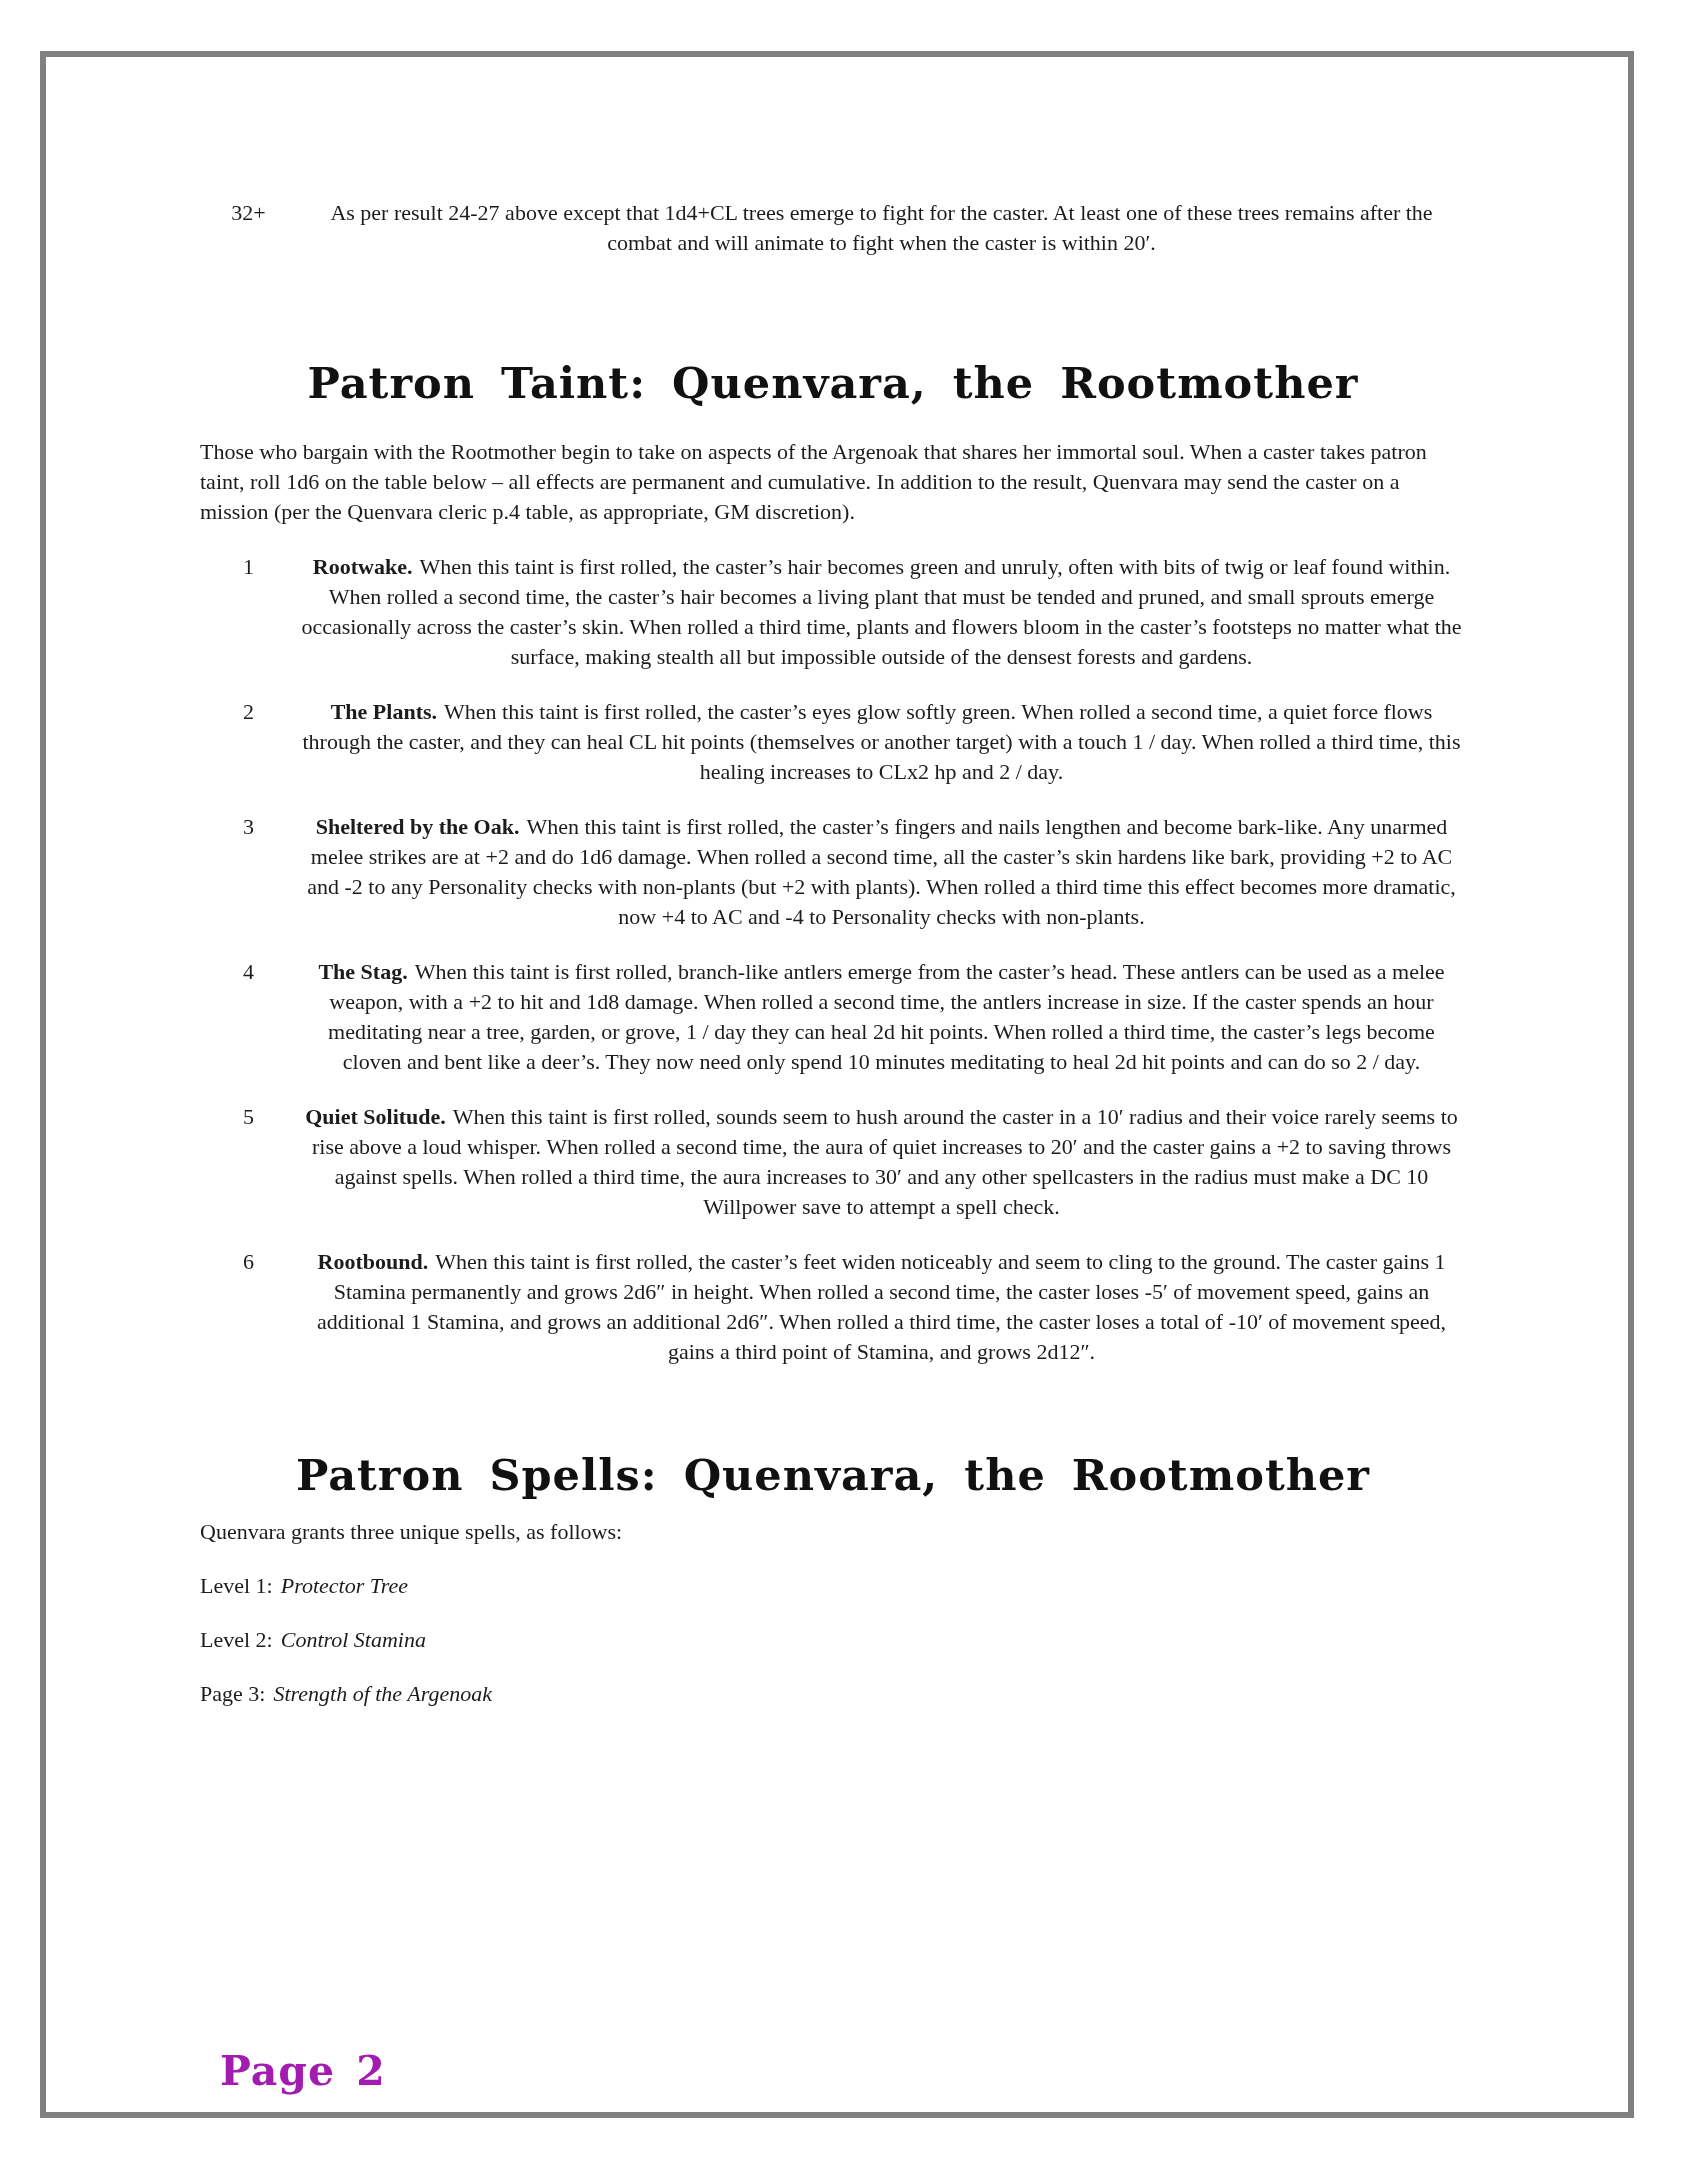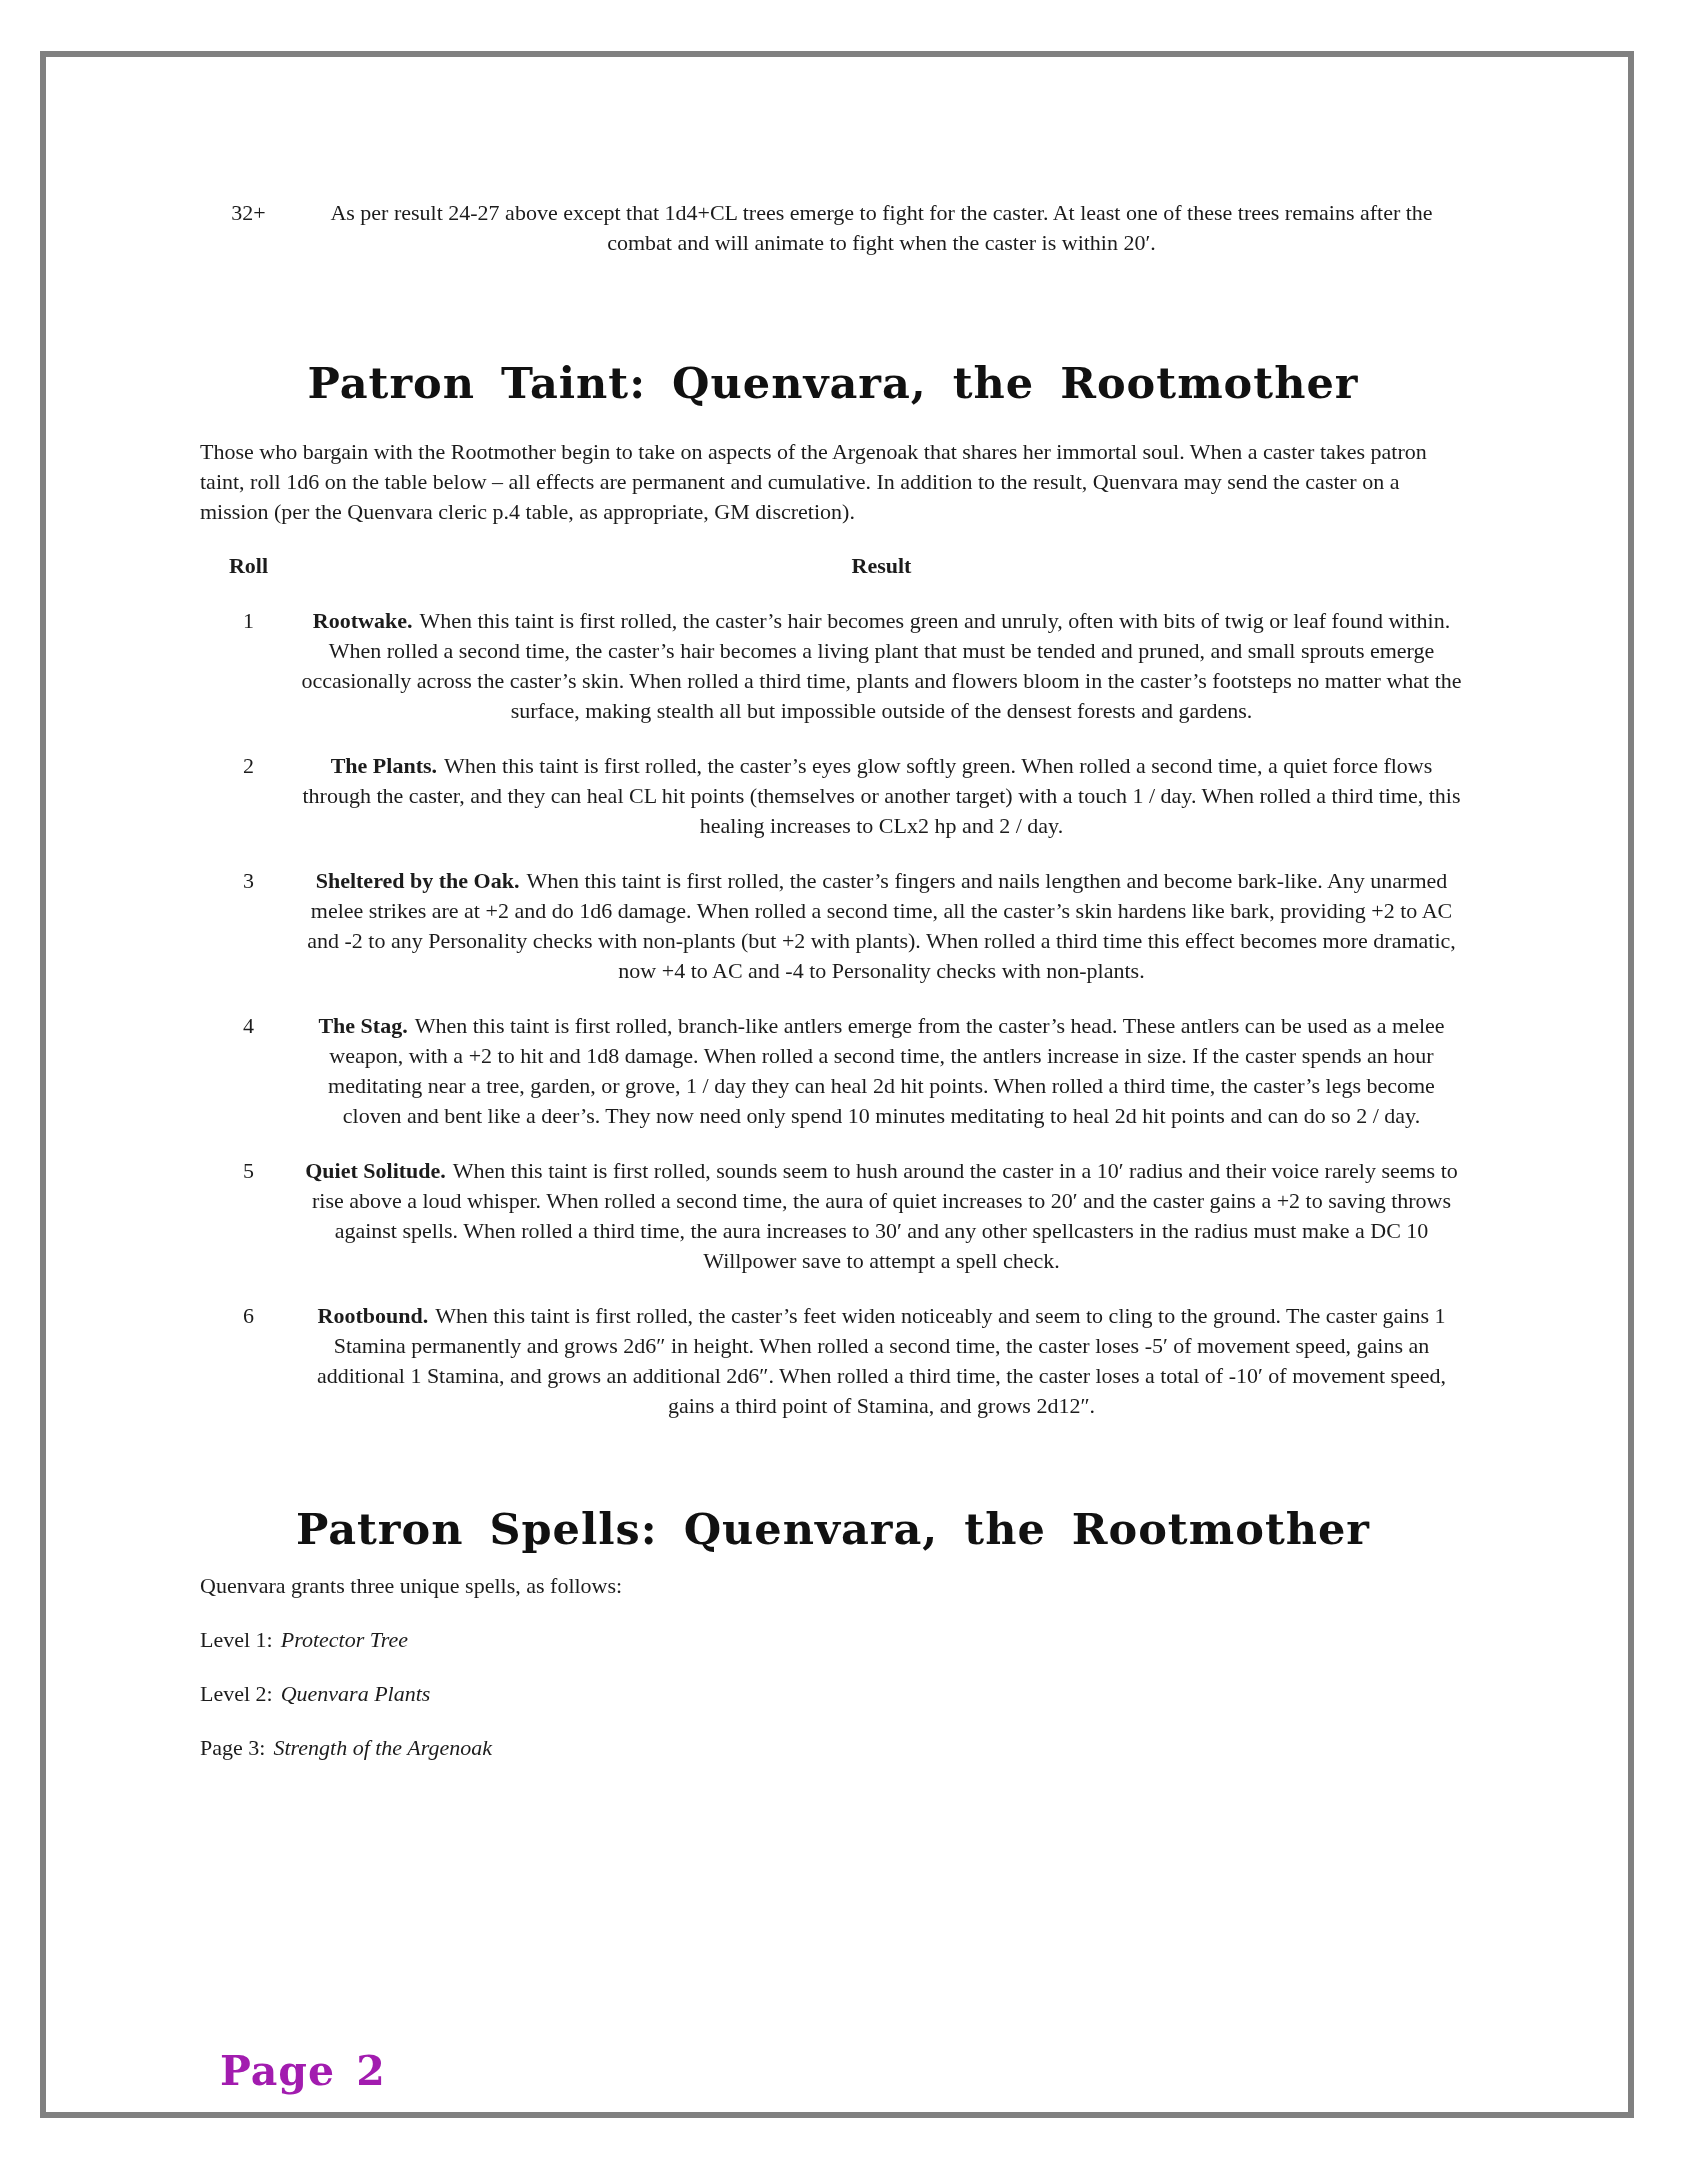--- a/index.html
+++ b/index.html
@@ -67,24 +67,20 @@
 
     <div class="row">
       <div class="roll-col">32+</div>
       <div class="result-col">As per result 24-27 above except that 1d4+CL trees emerge to fight for the caster. At least one of these trees remains after the combat and will animate to fight when the caster is within 20′.</div>
     </div>
 
     <h1 class="heading heading-taint">Patron Taint: Quenvara, the Rootmother</h1>
 
     <p class="intro">Those who bargain with the Rootmother begin to take on aspects of the Argenoak that shares her immortal soul. When a caster takes patron taint, roll 1d6 on the table below – all effects are permanent and cumulative. In addition to the result, Quenvara may send the caster on a mission (per the Quenvara cleric p.4 table, as appropriate, GM discretion).</p>
 
-    <div class="row table-header">
-      <div class="roll-col">Roll</div>
-      <div class="result-col">Result</div>
-    </div>
 
     <div class="row taint-row">
       <div class="roll-col">1</div>
       <div class="result-col"><span class="lead">Rootwake.</span><span>When this taint is first rolled, the caster’s hair becomes green and unruly, often with bits of twig or leaf found within. When rolled a second time, the caster’s hair becomes a living plant that must be tended and pruned, and small sprouts emerge occasionally across the caster’s skin. When rolled a third time, plants and flowers bloom in the caster’s footsteps no matter what the surface, making stealth all but impossible outside of the densest forests and gardens.</span></div>
     </div>
 
     <div class="row taint-row">
       <div class="roll-col">2</div>
       <div class="result-col"><span class="lead">The Plants.</span><span>When this taint is first rolled, the caster’s eyes glow softly green. When rolled a second time, a quiet force flows through the caster, and they can heal CL hit points (themselves or another target) with a touch 1 / day. When rolled a third time, this healing increases to CLx2 hp and 2 / day.</span></div>
     </div>
@@ -108,21 +104,21 @@
       <div class="roll-col">6</div>
       <div class="result-col"><span class="lead">Rootbound.</span><span>When this taint is first rolled, the caster’s feet widen noticeably and seem to cling to the ground. The caster gains 1 Stamina permanently and grows 2d6″ in height. When rolled a second time, the caster loses -5′ of movement speed, gains an additional 1 Stamina, and grows an additional 2d6″. When rolled a third time, the caster loses a total of -10′ of movement speed, gains a third point of Stamina, and grows 2d12″.</span></div>
     </div>
 
     <h1 class="heading heading-spells">Patron Spells: Quenvara, the Rootmother</h1>
 
     <p class="spells-intro">Quenvara grants three unique spells, as follows:</p>
 
     <p class="level-line"><span class="level-label">Level 1:</span><span class="spell-name">Protector Tree</span></p>
 
-    <p class="level-line"><span class="level-label">Level 2:</span><span class="spell-name">Quenvara Plants</span></p>
+    <p class="level-line"><span class="level-label">Level 2:</span><span class="spell-name">Control Stamina</span></p>
 
     <p class="level-line"><span class="level-label">Page 3:</span><span class="spell-name">Strength of the Argenoak</span></p>
 
     <div class="page-footer">Page 2</div>
 
   </div>
 </div>
 
 
 </body></html>

